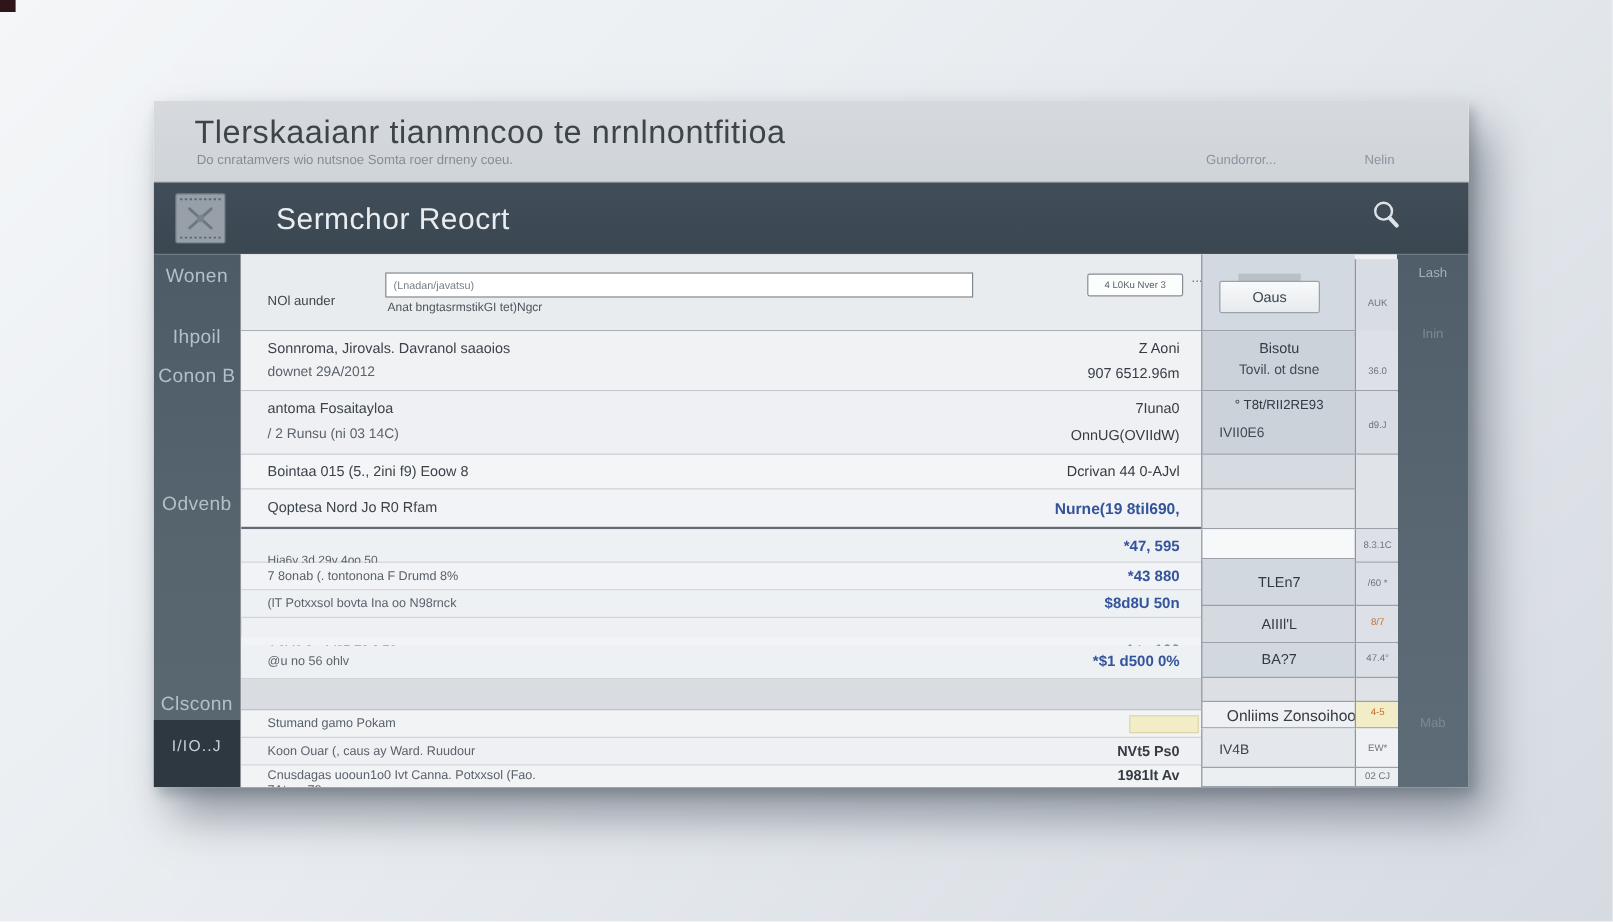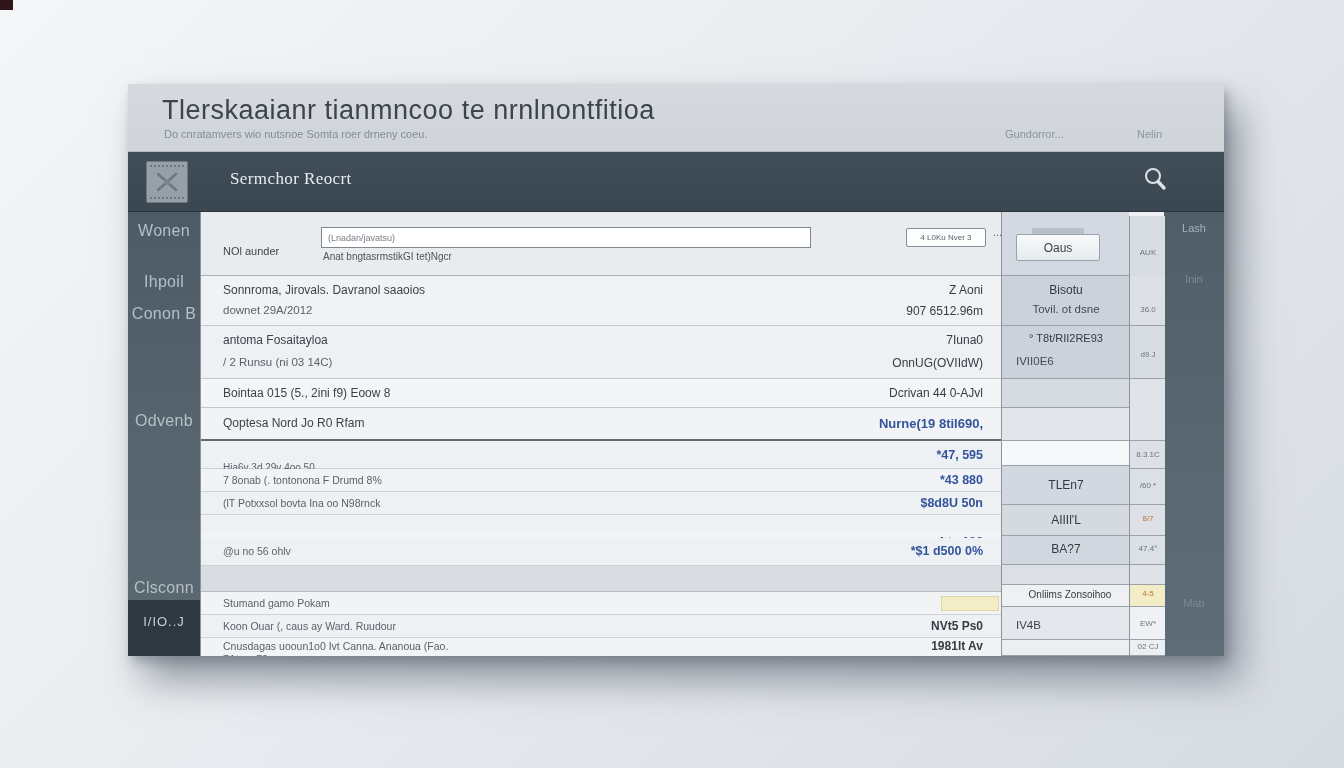--- a/index.html
+++ b/index.html
@@ -21,22 +21,22 @@
                color:#3d444b; font-weight:500; white-space:nowrap; }
   .win-subtitle { position:absolute; left:36px; top:44px; font-size:11px; color:#858d95; white-space:nowrap; }
   .hdr-link { position:absolute; top:44px; font-size:11px; color:#8a94a0; cursor:default; }
   .hdr-link.l1 { left:877px; } .hdr-link.l2 { left:1009px; }
 
   
   .toolbar { position:absolute; left:0; top:68px; width:1096px; height:60px;
              background:linear-gradient(180deg,#414d58,#3a4650); border-bottom:1px solid #2c343c; }
   .app-icon { position:absolute; left:18px; top:9px; width:42px; height:42px; background:#97a0a8;
               border:1px solid #6f7880; border-radius:2px; }
-  .toolbar-title { position:absolute; left:102px; top:17px; font-size:17px; color:#e9edf0;
-                   font-weight:500; letter-spacing:.4px;font-family:Liberation Serif, serif; }
+  .toolbar-title { position:absolute; left:102px; top:17px; font-size:25px; color:#e9edf0;
+                   font-weight:500; letter-spacing:.4px; }
   .search-btn { position:absolute; left:1012px; top:12px; width:36px; height:36px; cursor:pointer; }
 
   
   .sidebar-left { position:absolute; left:0; top:128px; width:72px; height:444px;
                   background:linear-gradient(180deg,#4d5b67 0%,#57656f 55%,#5a6872 100%); }
   .sb-item { position:absolute; left:0; width:72px; text-align:center; font-size:16px;
              color:#b5bfc8; letter-spacing:.3px; cursor:pointer; white-space:nowrap; }
   .sb-active { position:absolute; left:0; top:388px; width:72px; height:56px; background:#2d3841;
                cursor:pointer; }
   .sb-active span { position:absolute; left:0; top:14px; width:72px; text-align:center;
@@ -209,21 +209,21 @@
         <span class="rlabel2" style="top:5px;font-size:10.5px">Stumand gamo Pokam</span>
         <span class="yellow-chip"></span>
       </div>
 
       <div class="row" style="top:403px;height:23px;background:#eef0f3;border-bottom:1px solid #ced3d8;">
         <span class="rlabel2" style="top:5px;font-size:10.5px">Koon Ouar (, caus ay Ward. Ruudour</span>
         <span class="rvalue bold" style="top:4px">NVt5 Ps0</span>
       </div>
 
       <div class="row" style="top:426px;height:18px;background:#f1f3f5;border-bottom:none;overflow:hidden;">
-        <span class="rlabel2" style="top:2px;font-size:10.5px">Cnusdagas uooun1o0 Ivt Canna. Ananoua (Fao.</span>
+        <span class="rlabel2" style="top:2px;font-size:10.5px">Cnusdagas uooun1o0 Ivt Canna. Potxxsol (Fao.</span>
         <span class="rvalue bold" style="top:1px">1981lt Av</span>
         <span class="rlabel2" style="top:15px;font-size:10.5px">7Atum 78rmm</span>
       </div>
 
       <div class="rcol" style="top:0;height:64px;background:#d3d9e0;">
         <div class="oaus-strip"></div>
         <button class="oaus-btn">Oaus</button>
       </div>
       <div class="rcol" style="top:64px;height:50px;background:#ccd2da;">
         <span class="c1" style="top:7px">Bisotu</span>
@@ -240,21 +240,21 @@
         <span class="c1" style="top:12px">TLEn7</span>
       </div>
       <div class="rcol" style="top:293px;height:31px;background:#d5dae1;">
         <span class="c1" style="top:8px">AIIIl'L</span>
       </div>
       <div class="rcol" style="top:324px;height:29px;background:#d2d8df;">
         <span class="c1" style="top:6px">BA?7</span>
       </div>
       <div class="rcol" style="top:353px;height:20px;background:#dcе0e5;background:#dce0e5;"></div>
       <div class="rcol" style="top:373px;height:22px;background:#eef0f3;">
-        <span class="c2" style="top:4px;text-align:center;padding-left:8px;font-size:10px;color:#343b43">Onliims Zonsoihoo</span>
+        <span class="c2" style="top:4px;text-align:right;padding-left:8px;font-size:13px;color:#343b43">Onliims Zonsoihoo</span>
       </div>
       <div class="rcol" style="top:395px;height:33px;background:#e4e8ec;">
         <span class="c2" style="top:12px;text-align:left;padding-left:14px;color:#3a424a">IV4B</span>
       </div>
       <div class="rcol" style="top:428px;height:16px;background:#eceff2;"></div>
 
       <div class="ncol" style="top:4px;height:64px;background:#d8dde3;">
         <span style="top:32px">AUK</span>
       </div>
       <div class="ncol" style="top:64px;height:50px;background:#dde1e7;">

